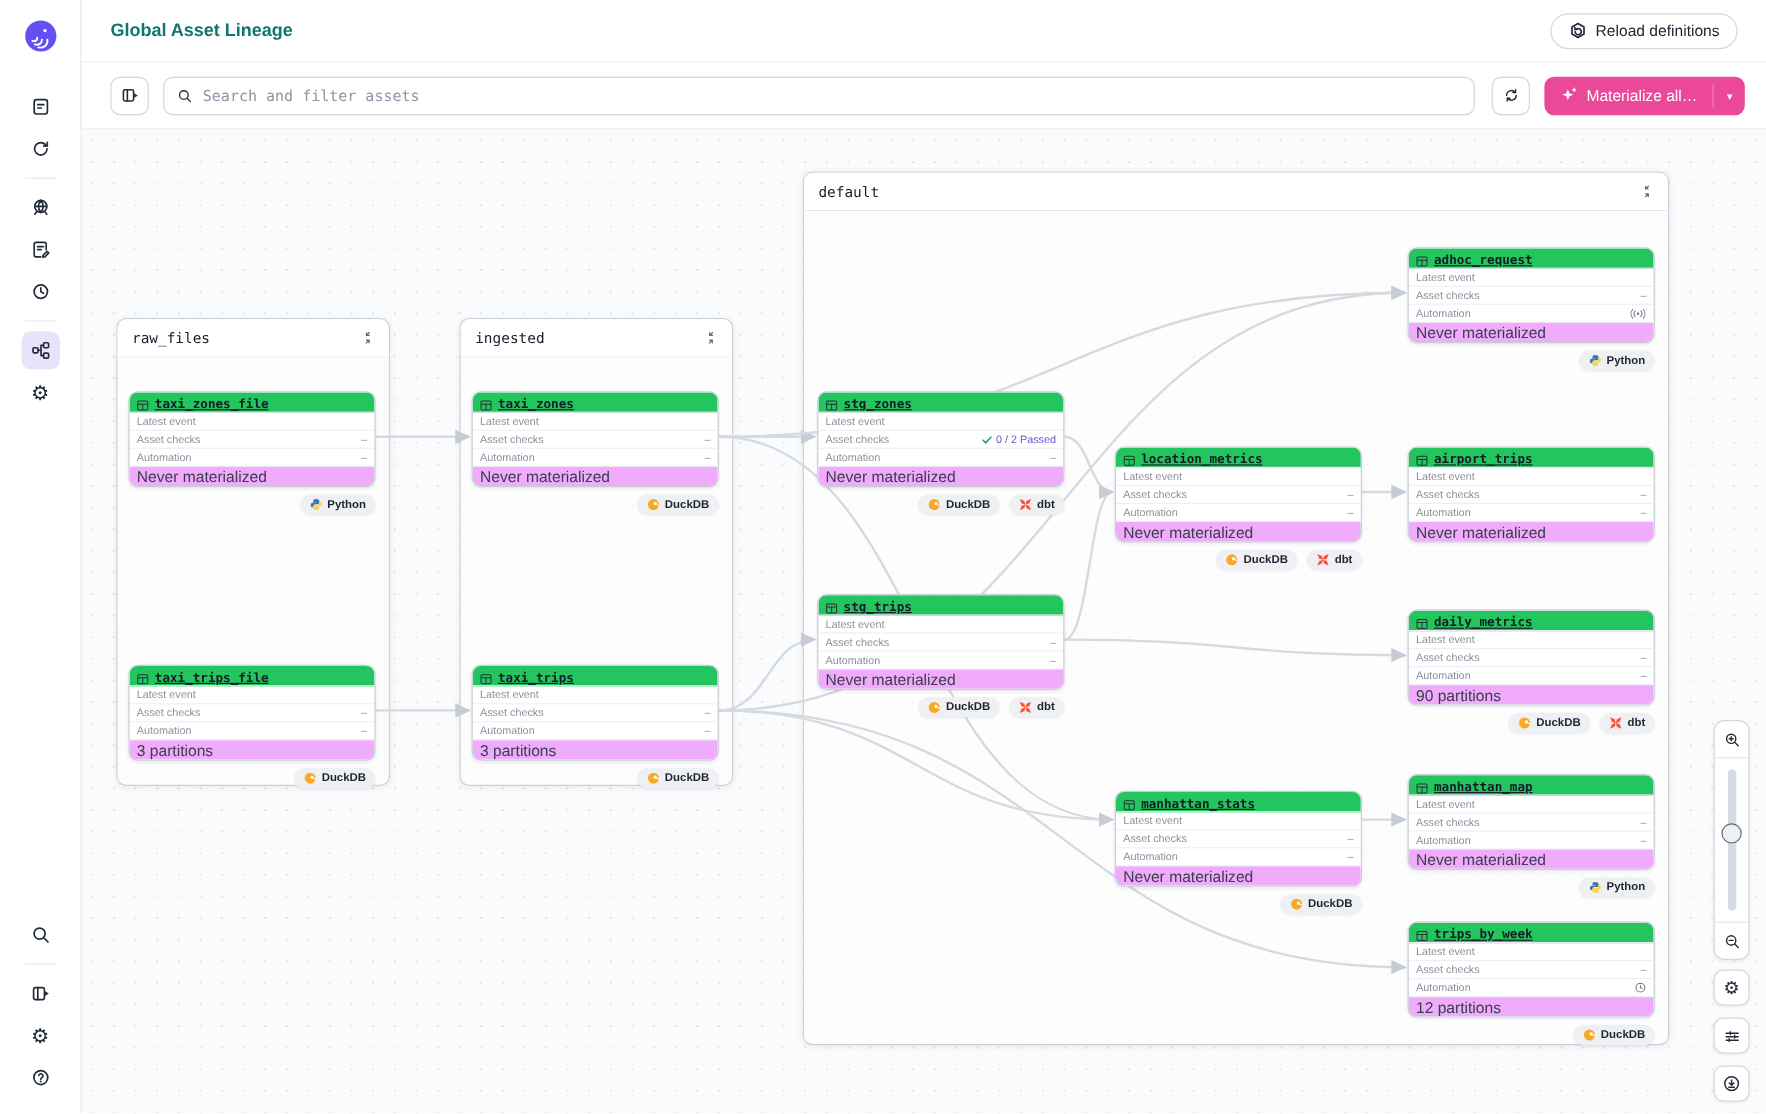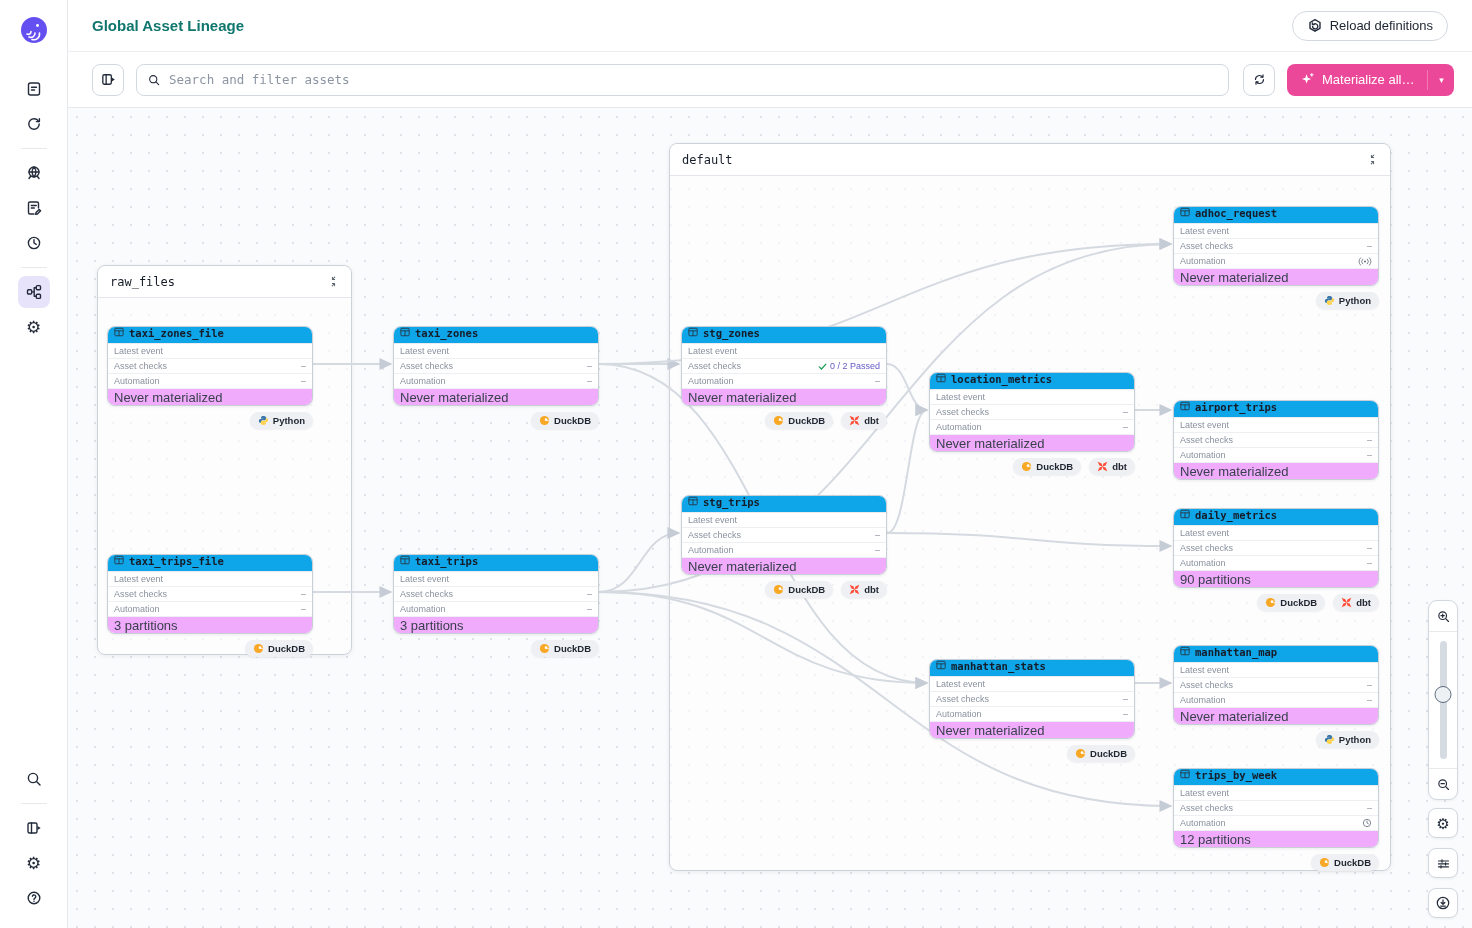--- a/index.html
+++ b/index.html
@@ -51,22 +51,22 @@
   .group { position:absolute; border:1px solid #ccd2da; border-radius:8px; background:rgba(255,255,255,.55);
     box-shadow:0 1px 5px rgba(16,24,40,.07); z-index:0; }
   .group-h { height:32px; background:#fff; border-bottom:1px solid #e3e6ea; border-radius:8px 8px 0 0;
     display:flex; align-items:center; padding:0 12px; }
   .group-name { font-family:"DejaVu Sans Mono", monospace; font-size:12px; color:#161c28; }
   .group-h .gsp { flex:1; }
 
   .asset { position:absolute; width:206px; z-index:2; }
   .card { border:1px solid #c8cfd7; border-radius:8px; background:#fff; overflow:hidden;
     box-shadow:0 1px 3px rgba(16,24,40,.08); cursor:pointer; }
-  .card-h { height:17px; background:#0ea5e9; border-bottom:1px solid #e9ebef; display:flex; align-items:flex-start;
-    gap:5px; padding:0 6px; }
+  .card-h { height:17px; background:#22c55e; border-bottom:1px solid #e9ebef; display:flex; align-items:flex-end;
+    gap:5px; padding:0 6px;text-decoration:underline; }
   .card-name { font-family:"DejaVu Sans Mono", monospace; font-size:10.5px; font-weight:700; color:#161c28; }
   .crow { height:15px; display:flex; align-items:center; justify-content:space-between; padding:0 6px;
     border-bottom:1px solid #edeff2; font-size:9px; color:#8a919e; }
   .crow .cv { color:#8a919e; display:flex; align-items:center; gap:3px; }
   .cv.passed { color:#645bc8; }
   .cfoot { height:16px; background:#f0abfc; display:flex; align-items:center; padding:0 6px; font-size:13px; color:#39404c; }
   .badges { display:flex; justify-content:flex-end; gap:8px; margin-top:6px; }
   .badge { display:flex; align-items:center; gap:4px; height:17px; padding:0 8px; border-radius:9px;
     background:#eef0f3; box-shadow:0 1px 2px rgba(16,24,40,.06); font-size:9.5px; font-weight:700; color:#1f2530; }
 
@@ -270,23 +270,32 @@
         <svg width="15" height="15" viewBox="0 0 18 18">
             <path class="ric" d="M3 6h12M3 9.5h12M3 13h12M7.2 4.6v2.8M11.5 8.1v2.8M6 11.6v2.8"></path>
           </svg>
       </div>
       <div class="cv-btn" style="top:780px">
         <svg width="16" height="16" viewBox="0 0 18 18">
             <circle class="ric" cx="9" cy="9" r="6.4"></circle>
             <path class="ric" d="M9 5.6v4.6M6.9 8.4L9 10.5l2.1-2.1M6.4 12.4h5.2"></path>
           </svg>
       </div>
-    <div class="group" style="left: 29px; top: 157px; width: 255px; height: 390px;">
+    <div class="group" style="left: 29px; top: 157px; width: 228px; height: 390px;">
           <div class="group-h">
             <span class="group-name">raw_files</span>
+            <span class="gsp"></span>
+            <svg width="11" height="11" viewBox="0 0 12 12">
+              <path d="M7.4 1.2L4.8 3.8M4.8 3.8h2.4M4.8 3.8V1.4M4.6 10.8l2.6-2.6M7.2 8.2H4.8M7.2 8.2v2.4" stroke="#5c6470" stroke-width="1.1" fill="none" stroke-linecap="round"></path>
+            </svg>
+          </div>
+        </div>
+        <div class="group" style="left: 315px; top: 157px; width: 228px; height: 390px;">
+          <div class="group-h">
+            <span class="group-name">ingested</span>
             <span class="gsp"></span>
             <svg width="11" height="11" viewBox="0 0 12 12">
               <path d="M7.4 1.2L4.8 3.8M4.8 3.8h2.4M4.8 3.8V1.4M4.6 10.8l2.6-2.6M7.2 8.2H4.8M7.2 8.2v2.4" stroke="#5c6470" stroke-width="1.1" fill="none" stroke-linecap="round"></path>
             </svg>
           </div>
         </div>
         <div class="group" style="left: 601px; top: 35px; width: 722px; height: 728px;">
           <div class="group-h">
             <span class="group-name">default</span>
             <span class="gsp"></span>
@@ -614,21 +623,21 @@
           <div class="badges">
             <span class="badge">
               <svg width="11" height="11" viewBox="0 0 12 12">
                 <path d="M5.8 1C4.2 1 3.3 1.7 3.3 2.9V4h2.6v.4H2.6C1.5 4.4 1 5.3 1 6.5c0 1.1.5 2 1.6 2h.9V7.2c0-.9.8-1.6 1.7-1.6h2.3c.8 0 1.4-.6 1.4-1.4V2.9C8.9 1.7 7.5 1 5.8 1z" fill="#3b77a8"></path>
                 <path d="M6.2 11c1.6 0 2.5-.7 2.5-1.9V8H6.1v-.4h3.3c1.1 0 1.6-.9 1.6-2.1 0-1.1-.5-2-1.6-2h-.9v1.3c0 .9-.8 1.6-1.7 1.6H4.5c-.8 0-1.4.6-1.4 1.4v1.3C3.1 10.3 4.5 11 6.2 11z" fill="#ffd24a"></path>
               </svg>
               <span>Python</span>
             </span>
           </div>
         </div>
-        <div class="asset" style="left: 1105px; top: 264px; margin-top: 28px;">
+        <div class="asset" style="left: 1105px; top: 264px;">
           <div class="card">
             <div class="card-h">
               <svg width="10" height="10" viewBox="0 0 12 12">
                 <rect x="1" y="1.5" width="10" height="9" rx="1.2" fill="none" stroke="#2a2f38"></rect>
                 <path d="M1 4.6h10M6 4.6V10.5" stroke="#2a2f38"></path>
               </svg>
               <span class="card-name">airport_trips</span>
             </div>
             <div class="crow">
               <span class="rl">Latest event</span>

